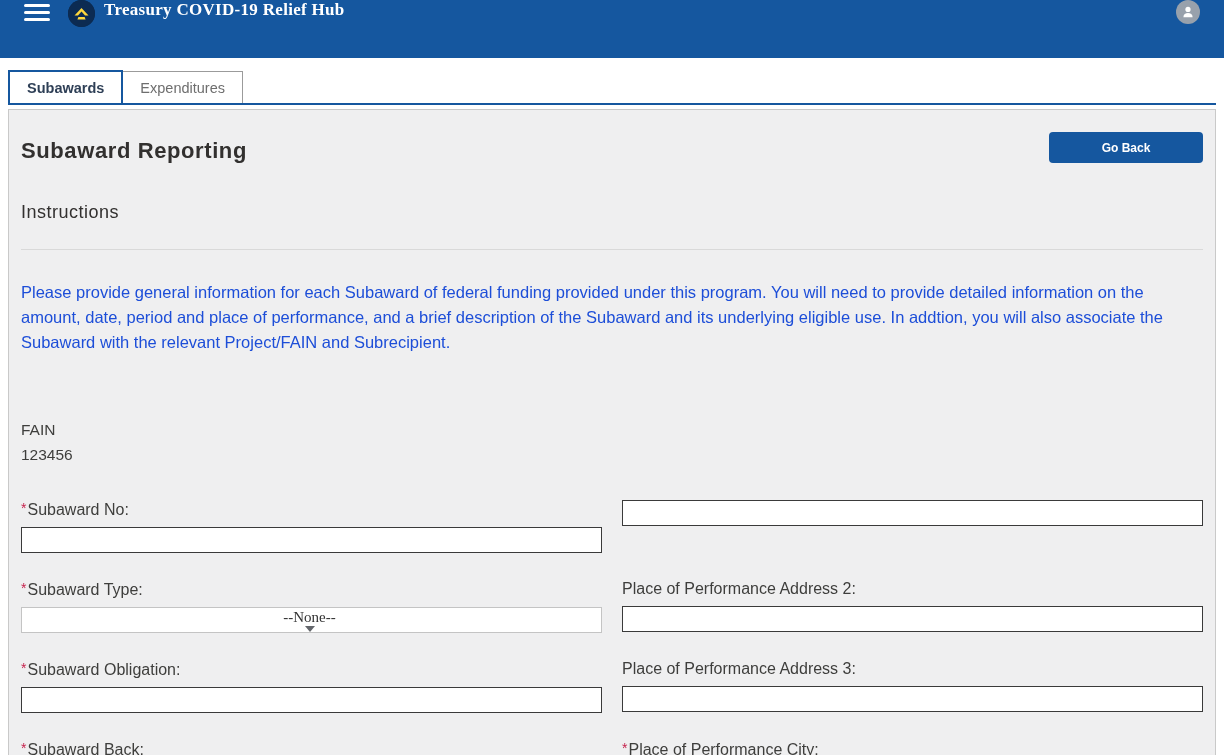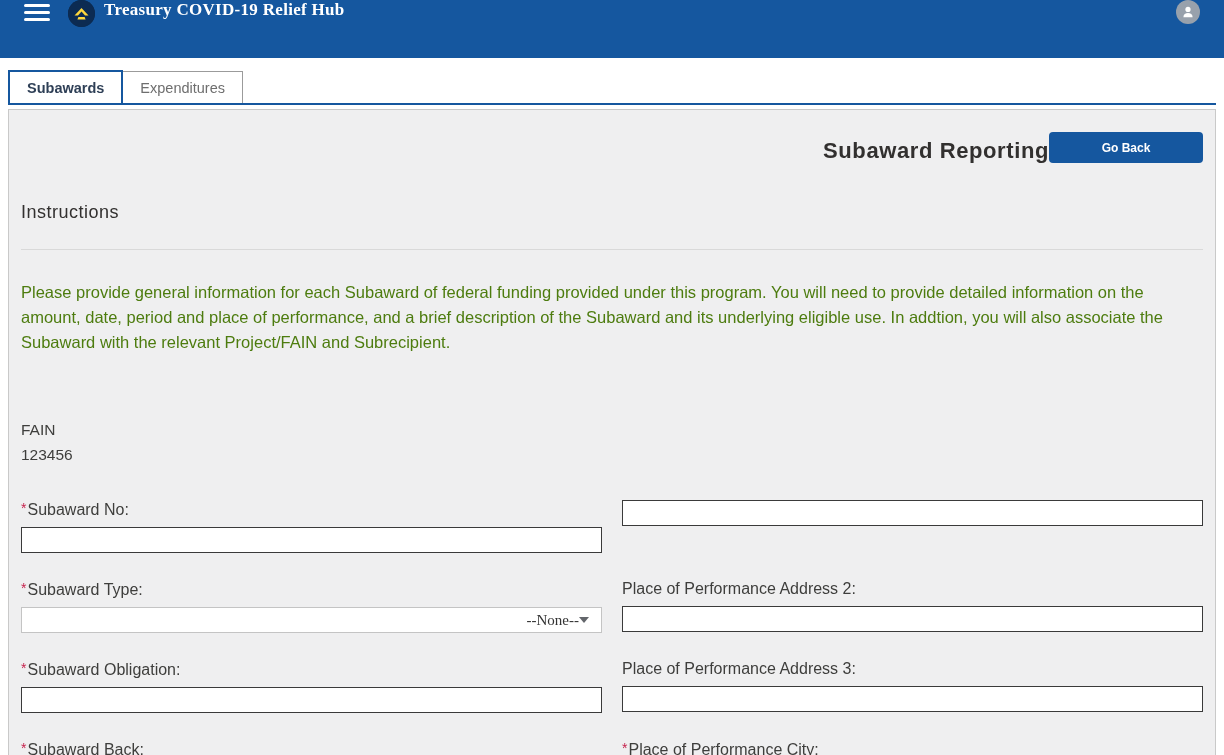--- a/index.html
+++ b/index.html
@@ -42,32 +42,32 @@
     border: 1px solid #9b9b9b; border-bottom: none; border-left: none;
     color: #6e6e6e;
   }
 
   
   .panel {
     margin: 4px 8px 0 8px; height: 700px;
     background: #efeff0; border: 1px solid #c9c9c9;
     padding: 22px 12px 0 12px;
   }
-  .panel-head { display: flex; align-items: flex-start; justify-content: flex-end; }
+  .panel-head { display: flex; align-items: flex-start; justify-content: space-between; }
   .page-title { font-size: 22px; font-weight: 600; color: #32302f; letter-spacing: 0.6px; margin-top: 6px; }
   .go-back-btn {
     width: 154px; height: 31px; background: #15579f; color: #ffffff;
     border: none; border-radius: 4px; font-size: 12px; font-weight: bold;
     font-family: "Liberation Sans", sans-serif; cursor: pointer;
   }
   .section-title { font-size: 18px; font-weight: 400; color: #32302f; letter-spacing: 0.5px; margin-top: 38px; }
   .divider { border: none; border-top: 1px solid #d9d9d9; margin-top: 26px; }
 
   .instructions-text {
-    margin-top: 30px; font-size: 16.5px; line-height: 25px; color: #4d7c0f;
+    margin-top: 30px; font-size: 16.5px; line-height: 25px; color: #1d4ed8;
     max-width: 1155px;
   }
 
   .fain-block { margin-top: 62px; font-size: 15.5px; line-height: 25px; color: #3e3e3c; }
 
   
   .form-grid {
     margin-top: 33px;
     display: grid; grid-template-columns: 1fr 1fr; column-gap: 20px; row-gap: 27px;
   }
@@ -77,22 +77,22 @@
     width: 100%; height: 26px; border: 1px solid #3a3a3a; background: #ffffff;
     font-size: 14px; padding: 0 6px; font-family: "Liberation Sans", sans-serif;
   }
   .input-with-icon { position: relative; }
   .input-icon {
     position: absolute; right: 8px; top: 6px; width: 14px; height: 14px; color: #6b6f76;
     pointer-events: none;
   }
   .select-box {
     width: 100%; height: 26px; border: 1px solid #c4c4c4; background: #ffffff;
-    display: flex; align-items: center; justify-content: flex-end;
-    padding: 0 12px 0 8px; cursor: pointer;
+    display: flex; align-items: center; justify-content: center;
+    padding: 0 12px 0 8px; cursor: pointer; flex-direction: column;
   }
   .select-value { font-family: "Liberation Serif", serif; font-size: 15px; color: #333; }
   .select-arrow { width: 0; height: 0; border-left: 5px solid transparent; border-right: 5px solid transparent; border-top: 6px solid #63666b; }
 </style>
 </head>
 <body>
 
 <div class="app-header">
   <div class="hamburger">
     <span></span>

